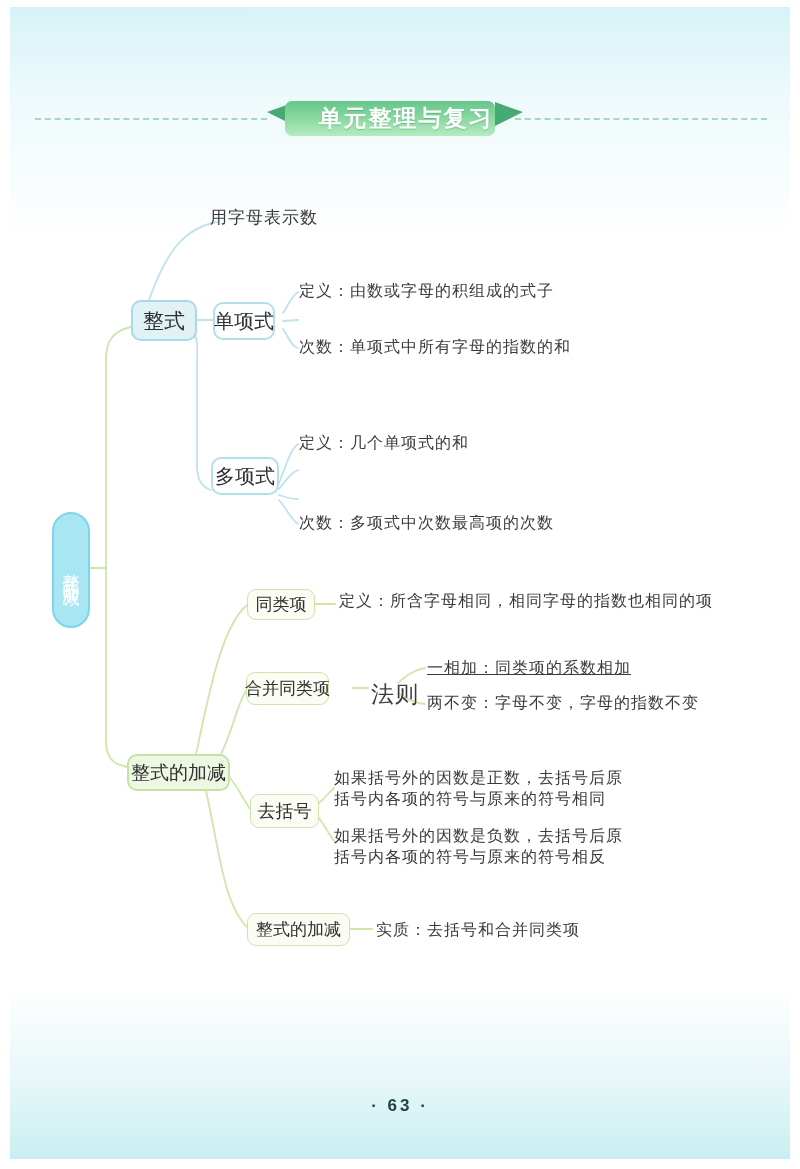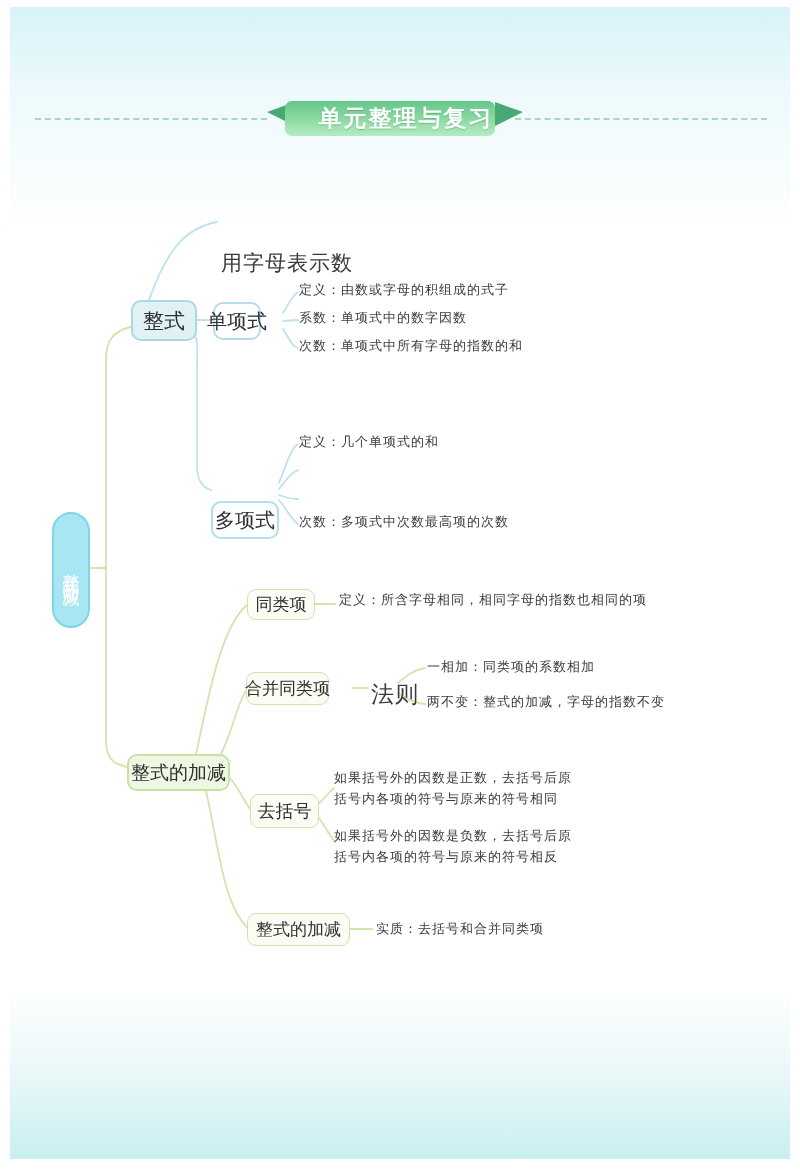--- a/index.html
+++ b/index.html
@@ -41,21 +41,21 @@
   .root {
     position:absolute; left:42px; top:505px; width:38px; height:116px;
     background:#a9e6f4; border:2px solid #7ed5ea; border-radius:19px;
     color:#ffffff; writing-mode:vertical-rl; text-orientation:upright;
     display:flex; align-items:center; justify-content:center;
     font-size:17px; letter-spacing:4px; z-index:3;
     font-family:"Liberation Serif", serif;
   }
 
   .leaf {
-    position:absolute; color:#3b3b3b; font-size:13px; letter-spacing:1px;
+    position:absolute; color:#3b3b3b; font-size:16px; letter-spacing:1px;
     white-space:nowrap; z-index:3; font-family:"Liberation Serif", serif;
   }
   .para { line-height:21px; }
 
   .footer {
     position:absolute; left:0; width:780px; top:1089px; text-align:center;
     color:#25403f; font-size:17px; font-weight:bold; letter-spacing:3px; z-index:3;
   }
 </style>
 </head>
@@ -96,47 +96,47 @@
       <path d="M 269 476 C 278 453, 281 442, 288 437"></path>
       <path d="M 269 482 C 277 472, 281 466, 288 463"></path>
       <path d="M 269 488 C 277 491, 281 492, 288 492"></path>
       <path d="M 269 493 C 278 504, 281 512, 288 517"></path>
     </g>
   </svg>
 
   <div class="root">整式的加减</div>
 
   <div class="node bfill" style="left:121px; top:293px; width:66px; height:41px; font-size:21px;">整式</div>
-  <div class="leaf" style="left:211px; top:199px; font-size:21px;margin-top:43px;">用字母表示数</div>
+  <div class="leaf" style="left:200px; top:199px; font-size:17px;">用字母表示数</div>
 
-  <div class="node" style="left:203px; top:295px; width:48px; height:38px; font-size:20px;">单项式</div>
+  <div class="node" style="left:203px; top:295px; width:62px; height:38px; font-size:20px;">单项式</div>
   <div class="leaf" style="left:289px; top:274px;">定义：由数或字母的积组成的式子</div>
-  <div class="leaf" style="left:289px; top:302px;">系数：单项式中的数字因数</div>
   <div class="leaf" style="left:289px; top:330px;">次数：单项式中所有字母的指数的和</div>
 
-  <div class="node" style="left:201px; top:494px; width:68px; height:38px; font-size:20px;">多项式</div>
+  <div class="node" style="left:201px; top:450px; width:68px; height:38px; font-size:20px;">多项式</div>
   <div class="leaf" style="left:289px; top:426px;">定义：几个单项式的和</div>
   <div class="leaf" style="left:289px; top:506px;">次数：多项式中次数最高项的次数</div>
 
   <div class="node gfill" style="left:117px; top:747px; width:103px; height:37px; font-size:19px;">整式的加减</div>
 
   <div class="node green" style="left:237px; top:582px; width:68px; height:31px; font-size:17px;">同类项</div>
   <div class="leaf" style="left:329px; top:584px;">定义：所含字母相同，相同字母的指数也相同的项</div>
 
   <div class="node green" style="left:236px; top:665px; width:83px; height:33px; font-size:17px;">合并同类项</div>
   <div class="leaf" style="left:361px; top:672px; font-size:23px;">法则</div>
-  <div class="leaf" style="left:417px; top:651px;">一相加：同类项的系数相加</div>
-  <div class="leaf" style="left:417px; top:686px;">两不变：整式的加减，字母的指数不变</div>
+  <div class="leaf" style="left:417px; top:651px;text-decoration:underline;">一相加：同类项的系数相加</div>
+  <div class="leaf" style="left:417px; top:686px;">两不变：字母不变，字母的指数不变</div>
 
   <div class="node green" style="left:240px; top:787px; width:69px; height:34px; font-size:18px;">去括号</div>
   <div class="leaf para" style="left:324px; top:818px;">
     <div>如果括号外的因数是负数，去括号后原</div>
     <div>括号内各项的符号与原来的符号相反</div>
   </div>
   <div class="leaf para" style="left:324px; top:760px;">
     <div>如果括号外的因数是正数，去括号后原</div>
     <div>括号内各项的符号与原来的符号相同</div>
   </div>
 
   <div class="node green" style="left:237px; top:906px; width:103px; height:33px; font-size:17px;">整式的加减</div>
   <div class="leaf" style="left:366px; top:913px;">实质：去括号和合并同类项</div>
 
+  <div class="footer">· 63 ·</div>
 </div>
 
 </body></html>

